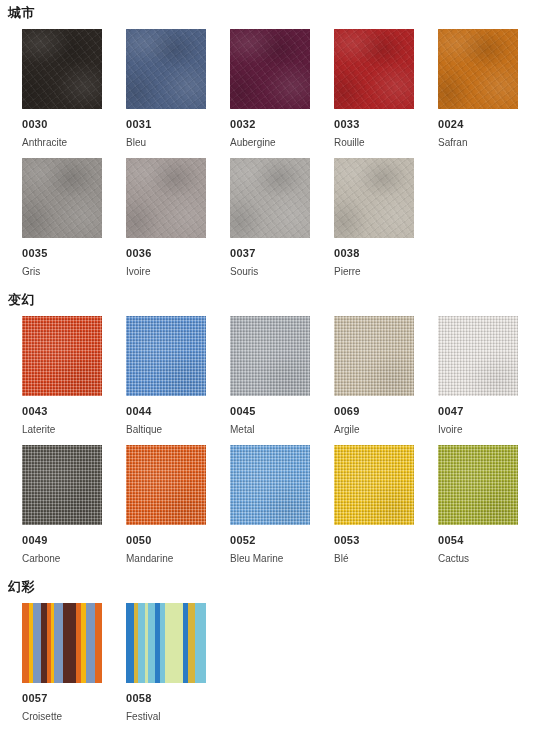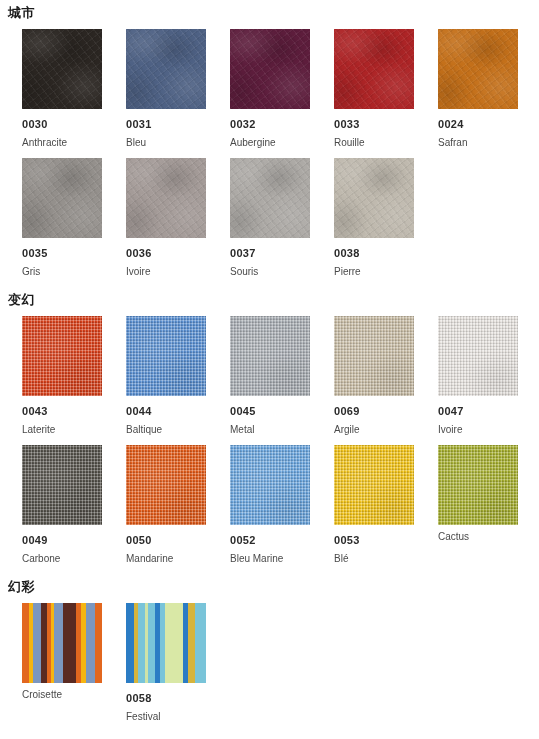--- a/index.html
+++ b/index.html
@@ -194,31 +194,33 @@
             <div class="swatch">
               <div class="tex" style="background: repeating-linear-gradient(90deg, rgba(255, 255, 255, 0.26) 0px, rgba(255, 255, 255, 0.26) 1px, rgba(0, 0, 0, 0.1) 1px, rgba(0, 0, 0, 0.1) 2px, rgba(255, 255, 255, 0) 2px, rgba(255, 255, 255, 0) 3px), repeating-linear-gradient(0deg, rgba(255, 255, 255, 0.26) 0px, rgba(255, 255, 255, 0.26) 1px, rgba(0, 0, 0, 0.1) 1px, rgba(0, 0, 0, 0.1) 2px, rgba(255, 255, 255, 0) 2px, rgba(255, 255, 255, 0) 3px), radial-gradient(70% 60% at 35% 40%, rgba(255, 255, 255, 0.08), rgba(255, 255, 255, 0) 70%), radial-gradient(60% 50% at 75% 80%, rgba(0, 0, 0, 0.07), rgba(0, 0, 0, 0) 70%), linear-gradient(rgb(242, 195, 25), rgb(242, 195, 25));"></div>
             </div>
             <div class="code">0053</div>
             <div class="name">Blé</div>
           </div>
           <div class="cell">
             <div class="swatch">
               <div class="tex" style="background: repeating-linear-gradient(90deg, rgba(255, 255, 255, 0.26) 0px, rgba(255, 255, 255, 0.26) 1px, rgba(0, 0, 0, 0.1) 1px, rgba(0, 0, 0, 0.1) 2px, rgba(255, 255, 255, 0) 2px, rgba(255, 255, 255, 0) 3px), repeating-linear-gradient(0deg, rgba(255, 255, 255, 0.26) 0px, rgba(255, 255, 255, 0.26) 1px, rgba(0, 0, 0, 0.1) 1px, rgba(0, 0, 0, 0.1) 2px, rgba(255, 255, 255, 0) 2px, rgba(255, 255, 255, 0) 3px), radial-gradient(70% 60% at 35% 40%, rgba(255, 255, 255, 0.08), rgba(255, 255, 255, 0) 70%), radial-gradient(60% 50% at 75% 80%, rgba(0, 0, 0, 0.07), rgba(0, 0, 0, 0) 70%), linear-gradient(rgb(165, 174, 46), rgb(165, 174, 46));"></div>
             </div>
+            <div class="code">0054</div>
             <div class="name">Cactus</div>
           </div>
         </div>
       </div>
       <div class="section">
         <div class="section-title">幻彩</div>
         <div class="grid">
           <div class="cell">
             <div class="swatch">
               <div class="tex" style="background: linear-gradient(90deg, rgb(226, 103, 31) 0%, rgb(226, 103, 31) 8.75%, rgb(245, 181, 18) 8.75%, rgb(245, 181, 18) 13.75%, rgb(123, 151, 192) 13.75%, rgb(123, 151, 192) 23.75%, rgb(90, 42, 34) 23.75%, rgb(90, 42, 34) 31.25%, rgb(226, 103, 31) 31.25%, rgb(226, 103, 31) 36.25%, rgb(245, 181, 18) 36.25%, rgb(245, 181, 18) 40%, rgb(123, 151, 192) 40%, rgb(123, 151, 192) 51.25%, rgb(90, 42, 34) 51.25%, rgb(90, 42, 34) 67.5%, rgb(226, 103, 31) 67.5%, rgb(226, 103, 31) 73.75%, rgb(245, 181, 18) 73.75%, rgb(245, 181, 18) 80%, rgb(123, 151, 192) 80%, rgb(123, 151, 192) 91.25%, rgb(226, 103, 31) 91.25%, rgb(226, 103, 31) 100%);"></div>
             </div>
+            <div class="code">0057</div>
             <div class="name">Croisette</div>
           </div>
           <div class="cell">
             <div class="swatch">
               <div class="tex" style="background: linear-gradient(90deg, rgb(43, 124, 196) 0%, rgb(43, 124, 196) 10%, rgb(214, 180, 60) 10%, rgb(214, 180, 60) 15%, rgb(121, 196, 217) 15%, rgb(121, 196, 217) 23.75%, rgb(207, 227, 168) 23.75%, rgb(207, 227, 168) 27.5%, rgb(121, 196, 217) 27.5%, rgb(121, 196, 217) 36.25%, rgb(43, 124, 196) 36.25%, rgb(43, 124, 196) 42.5%, rgb(121, 196, 217) 42.5%, rgb(121, 196, 217) 48.75%, rgb(217, 232, 166) 48.75%, rgb(217, 232, 166) 71.25%, rgb(43, 124, 196) 71.25%, rgb(43, 124, 196) 77.5%, rgb(214, 180, 60) 77.5%, rgb(214, 180, 60) 86.25%, rgb(121, 196, 217) 86.25%, rgb(121, 196, 217) 100%);"></div>
             </div>
             <div class="code">0058</div>
             <div class="name">Festival</div>
           </div>
         </div>

